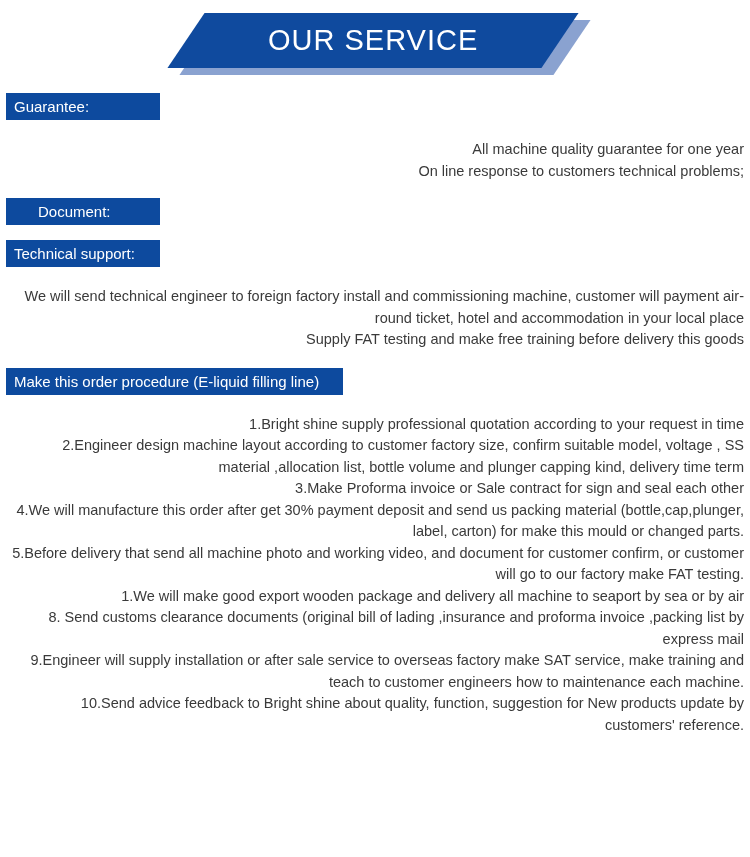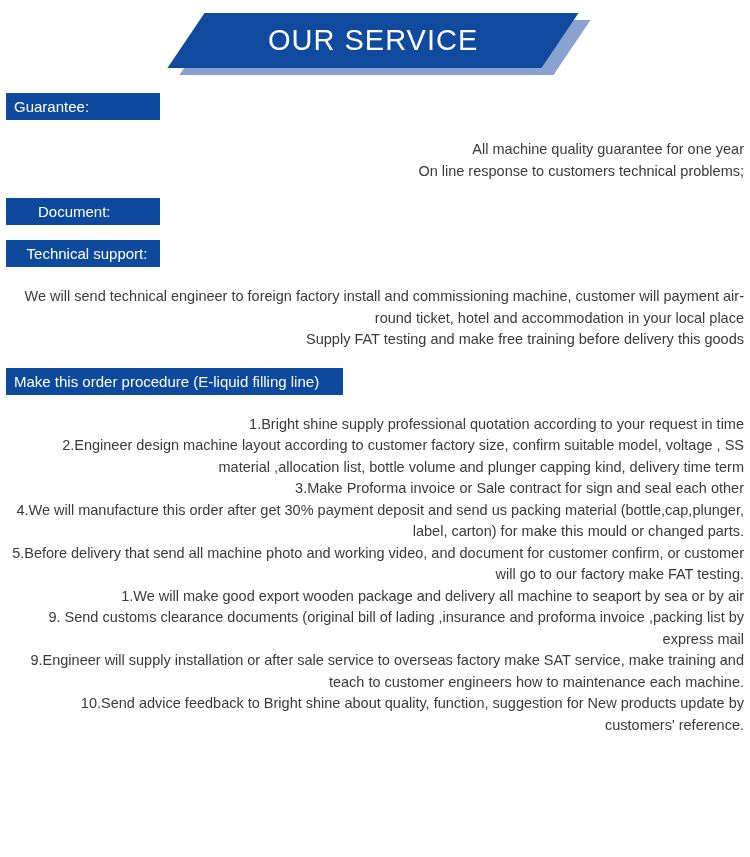--- a/index.html
+++ b/index.html
@@ -58,21 +58,21 @@
     background: #0d4a9e;
     color: #ffffff;
     font-size: 15px;
     line-height: 27px;
     padding-left: 8px;
     box-sizing: border-box;
     white-space: nowrap;
   }
   .bar-guarantee   { width: 154px; margin-top: 0; }
   .bar-document    { width: 154px; margin-top: 16px; padding-left: 32px; }
-  .bar-technical   { width: 154px; margin-top: 15px; text-align: center; }
+  .bar-technical   { width: 154px; margin-top: 15px; }
   .bar-procedure   { width: 337px; margin-top: 17px; padding-left: 8px; }
 
   
   .text-block {
     padding: 0 6px 0 8px;
     text-align: right;
   }
   .text-block p {
     margin: 0;
     font-size: 14.5px;
@@ -109,18 +109,18 @@
   </div>
 
   <div class="bar bar-procedure">Make this order procedure (E-liquid filling line)</div>
   <div class="text-block mt-19">
     <p>1.Bright shine supply professional quotation according to your request in time</p>
     <p>2.Engineer design machine layout according to customer factory size, confirm suitable model, voltage , SS material ,allocation list, bottle volume and plunger capping kind, delivery time term</p>
     <p>3.Make Proforma invoice or Sale contract for sign and seal each other</p>
     <p>4.We will manufacture this order after get 30% payment deposit and send us packing material (bottle,cap,plunger, label, carton) for make this mould or changed parts.</p>
     <p>5.Before delivery that send all machine photo and working video, and document for customer confirm, or customer will go to our factory make FAT testing.</p>
     <p>1.We will make good export wooden package and delivery all machine to seaport by sea or by air</p>
-    <p>9. Send customs clearance documents (original bill of lading ,insurance and proforma invoice ,packing list by express mail</p>
+    <p>8. Send customs clearance documents (original bill of lading ,insurance and proforma invoice ,packing list by express mail</p>
     <p>9.Engineer will supply installation or after sale service to overseas factory make SAT service, make training and teach to customer engineers how to maintenance each machine.</p>
     <p>10.Send advice feedback to Bright shine about quality, function, suggestion for New products update by customers' reference.</p>
   </div>
 
 </div>
 
 </body></html>

